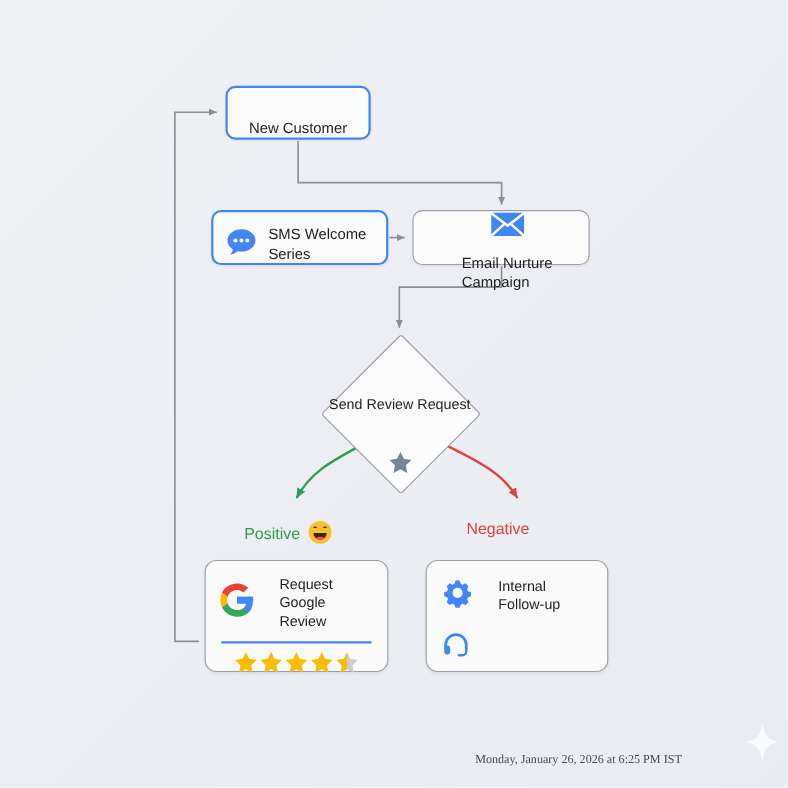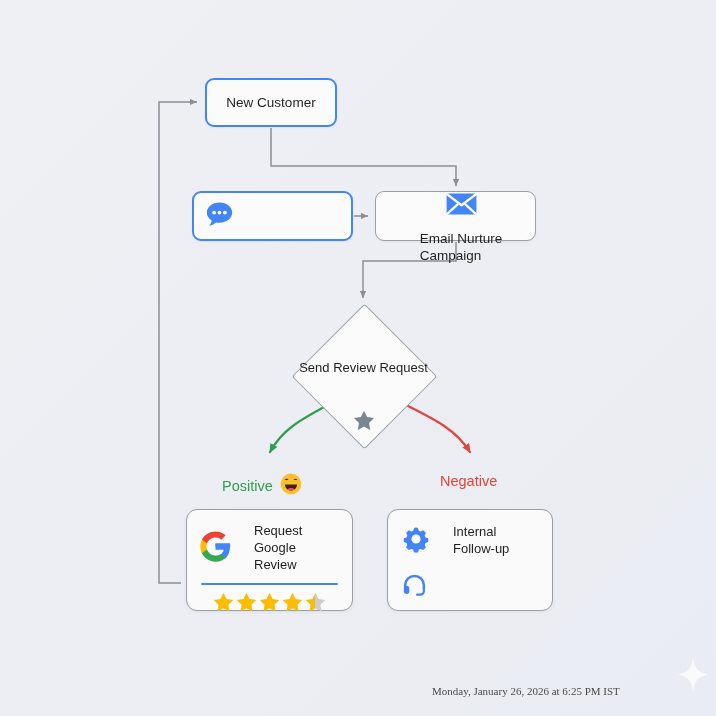--- a/index.html
+++ b/index.html
@@ -5,21 +5,21 @@
   html,body{margin:0;padding:0;}
   body{
     width:716px;height:716px;
     background:linear-gradient(135deg,#eef0f4 0%,#eceef3 45%,#e9ecf2 100%);
     font-family:"Liberation Sans",sans-serif;
     position:relative;overflow:hidden;
   }
   #canvas{position:absolute;inset:0;width:716px;height:716px;}
   .node{position:absolute;box-sizing:border-box;display:flex;align-items:center;
         background:#fbfbfc;border-radius:9px;}
-  .node.blue{border:2px solid #4285f4;}
+  .node.blue{border:2px solid #4285f4;align-items:flex-end;}
   .node.gray{border:1.6px solid #9aa0a6;}
   .node-label{font-size:13.5px;color:#1f1f1f;line-height:1.28;white-space:pre-line;}
 
   
   #new-customer{left:205px;top:78px;width:132px;height:49px;
      justify-content:center;box-shadow:0 1px 2px rgba(0,0,0,.05);}
   
   #sms-node{left:192px;top:191px;width:161px;height:50px;padding-left:11px;gap:10px;
      box-shadow:0 1px 2px rgba(0,0,0,.05);}
   
@@ -32,21 +32,21 @@
      margin:-50.5px 0 0 -50.5px;background:#fbfbfc;border:1.5px solid #9aa0a6;
      transform:rotate(45deg);border-radius:3px;}
   #diamond-text{position:absolute;inset:0;display:flex;flex-direction:column;
      align-items:center;justify-content:center;font-size:13px;color:#1f1f1f;
      line-height:1.33;text-align:center;padding-bottom:16px;box-sizing:border-box;}
   #diamond-star{position:absolute;left:50%;top:106px;margin-left:-11px;}
 
   
   .branch-label{position:absolute;font-size:14.5px;display:flex;align-items:center;gap:7px;}
   #positive-label{left:222px;top:473px;color:#2e9e4f;}
-  #negative-label{left:440px;top:473px;color:#e0443b;}
+  #negative-label{left:424px;top:473px;color:#e0443b;}
 
   
   .card{position:absolute;box-sizing:border-box;background:#fafafb;
         border:1.5px solid #9aa0a6;border-radius:11px;
         box-shadow:0 1px 3px rgba(0,0,0,.06);}
   #google-card{left:186px;top:509px;width:167px;height:102px;padding:13px 12px 0 12px;}
   #internal-card{left:387px;top:509px;width:166px;height:102px;padding:14px 12px 0 13px;}
   .card-row{display:flex;align-items:center;gap:22px;}
   .card-text{font-size:13px;color:#1f1f1f;line-height:1.3;white-space:pre-line;}
   #google-divider{height:2.5px;background:#4285f4;border-radius:2px;margin:9px 2px 0 2px;}
@@ -92,20 +92,22 @@
 
 <div class="node blue" id="sms-node">
   <span style="flex:none;">
     <svg width="29" height="27" viewBox="0 0 29 27" xmlns="http://www.w3.org/2000/svg">
       <path d="M14.5 1.5C7.3 1.5 1.8 6 1.8 11.6c0 3.3 1.9 6.2 4.9 8-.3 1.9-1.3 3.6-2.5 5.1 2.8-.6 5.2-1.9 6.9-3.3 1.1.2 2.2.3 3.4.3 7.2 0 12.7-4.5 12.7-10.1S21.7 1.5 14.5 1.5z" fill="#4285f4"></path>
       <circle cx="9.1" cy="11.6" r="1.85" fill="#fff"></circle>
       <circle cx="14.5" cy="11.6" r="1.85" fill="#fff"></circle>
       <circle cx="19.9" cy="11.6" r="1.85" fill="#fff"></circle>
     </svg>
   </span>
+  <span class="node-label">SMS Welcome
+Series</span>
 </div>
 
 <div class="node gray" id="email-node">
   <span style="flex:none;">
     <svg width="31" height="24" viewBox="0 0 31 24" xmlns="http://www.w3.org/2000/svg">
       <rect x="0.6" y="1.4" width="29.8" height="21.2" rx="1.6" fill="#4285f4"></rect>
       <path d="M1.6 2.6 L15.5 13.2 L29.4 2.6" fill="none" stroke="#fff" stroke-width="2.4" stroke-linejoin="round" stroke-linecap="round"></path>
       <path d="M1.6 21.6 L11.6 12.4 M29.4 21.6 L19.4 12.4" fill="none" stroke="#fff" stroke-width="2.2" stroke-linecap="round"></path>
     </svg>
   </span>

